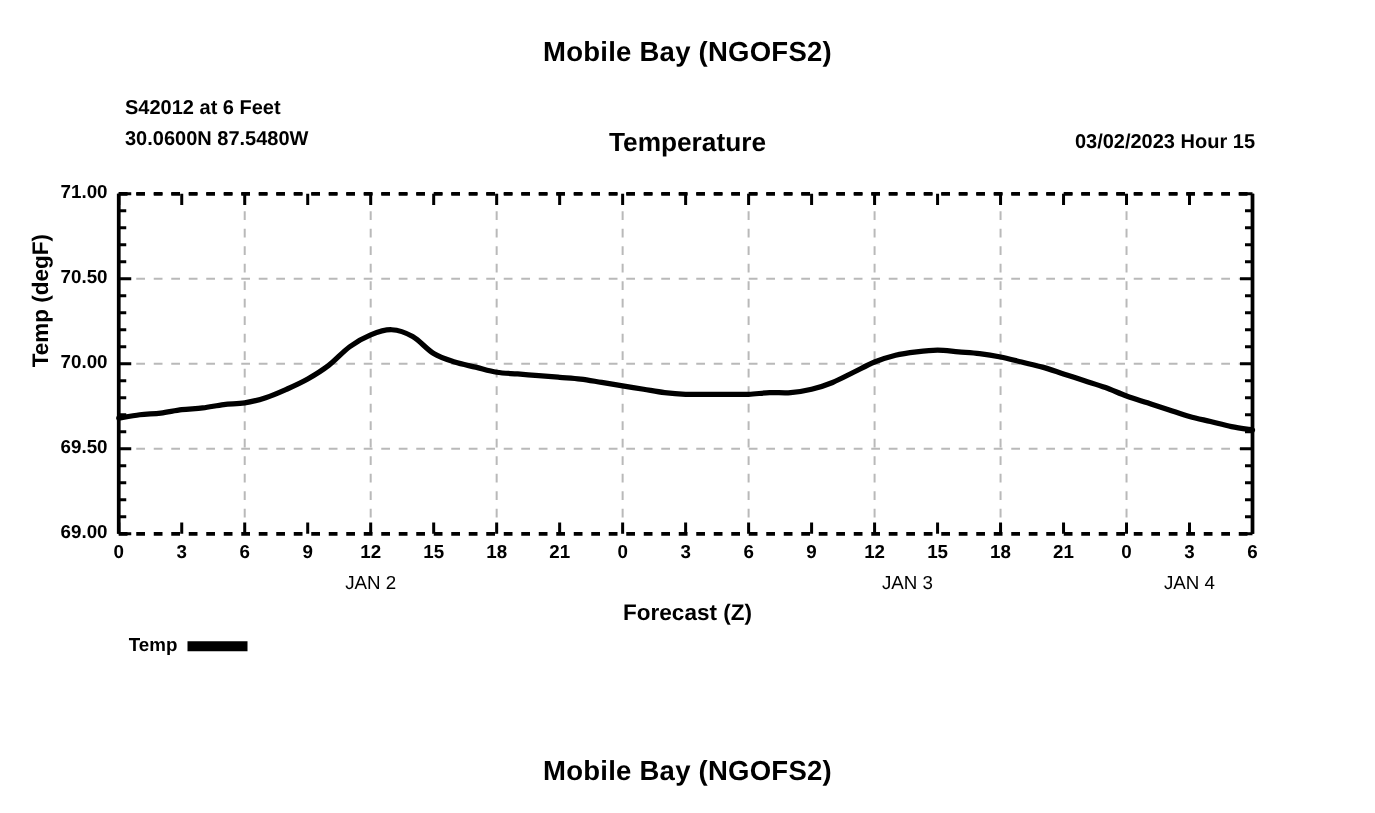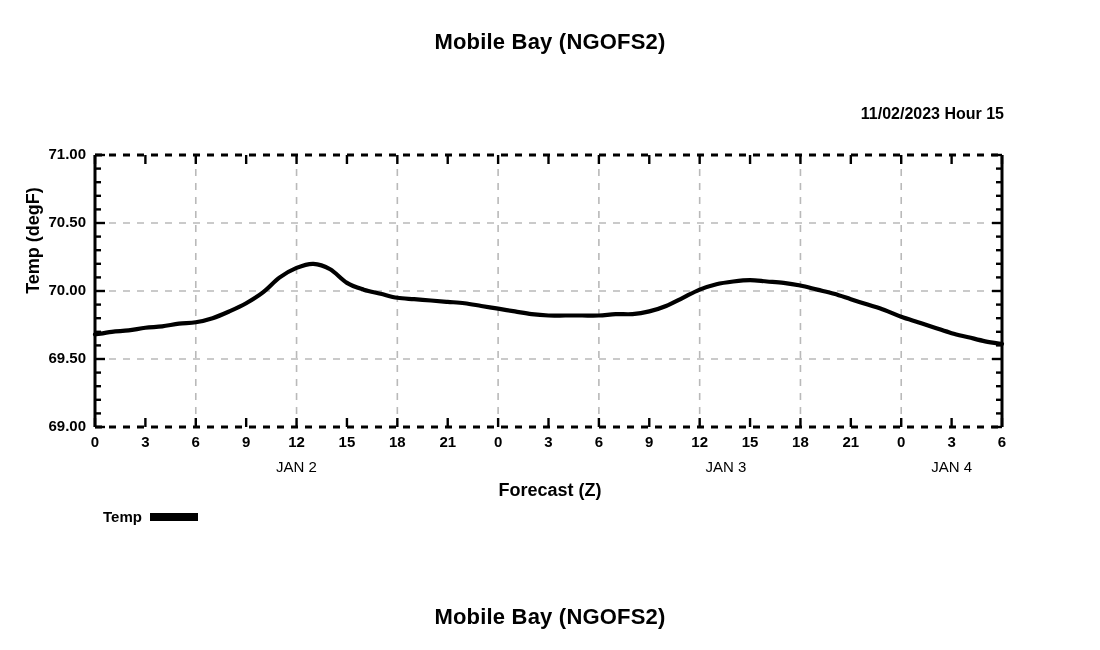--- a/index.html
+++ b/index.html
@@ -139,23 +139,28 @@
 
   svg { display: block; }
 </style>
 </head>
 <body>
 
 <div class="canvas">
 
   <div class="title-main">Mobile Bay (NGOFS2)</div>
 
-
-
-  <div class="meta-right">11/02/2023 Hour 15</div>
+  <div class="meta-left">
+    <div>S42012 at 6 Feet</div>
+    <div>30.0600N  87.5480W</div>
+  </div>
+
+  <div class="subtitle-center">Temperature</div>
+
+  <div class="meta-right">03/02/2023 Hour 15</div>
 
   <div class="ylabel">Temp (degF)</div>
 
   <div class="xlabel">Forecast (Z)</div>
 
   <div id="ytick-container">
       <div class="ytick-wrap" style="top: 417px;">
         <div class="ytick">69.00</div>
       </div>
       <div class="ytick-wrap" style="top: 349px;">

